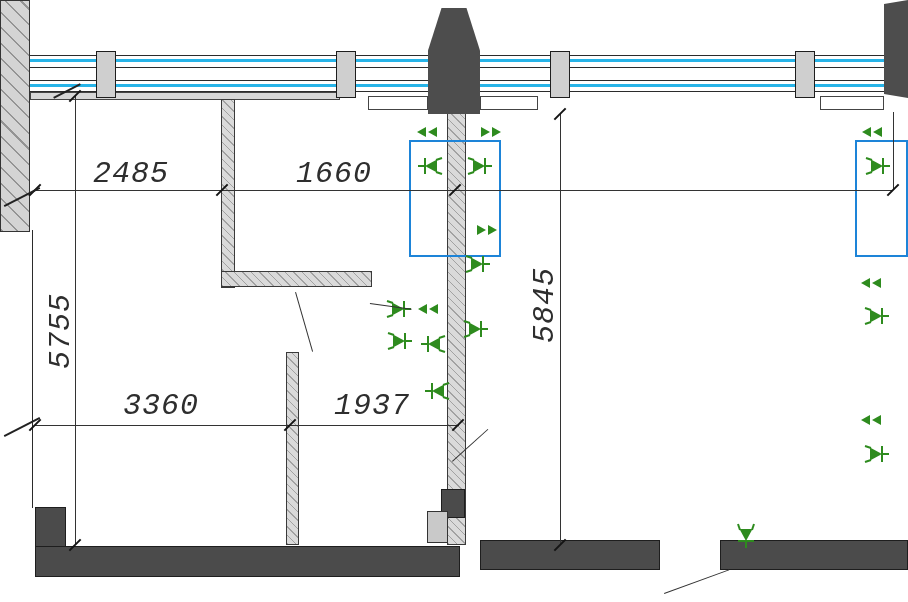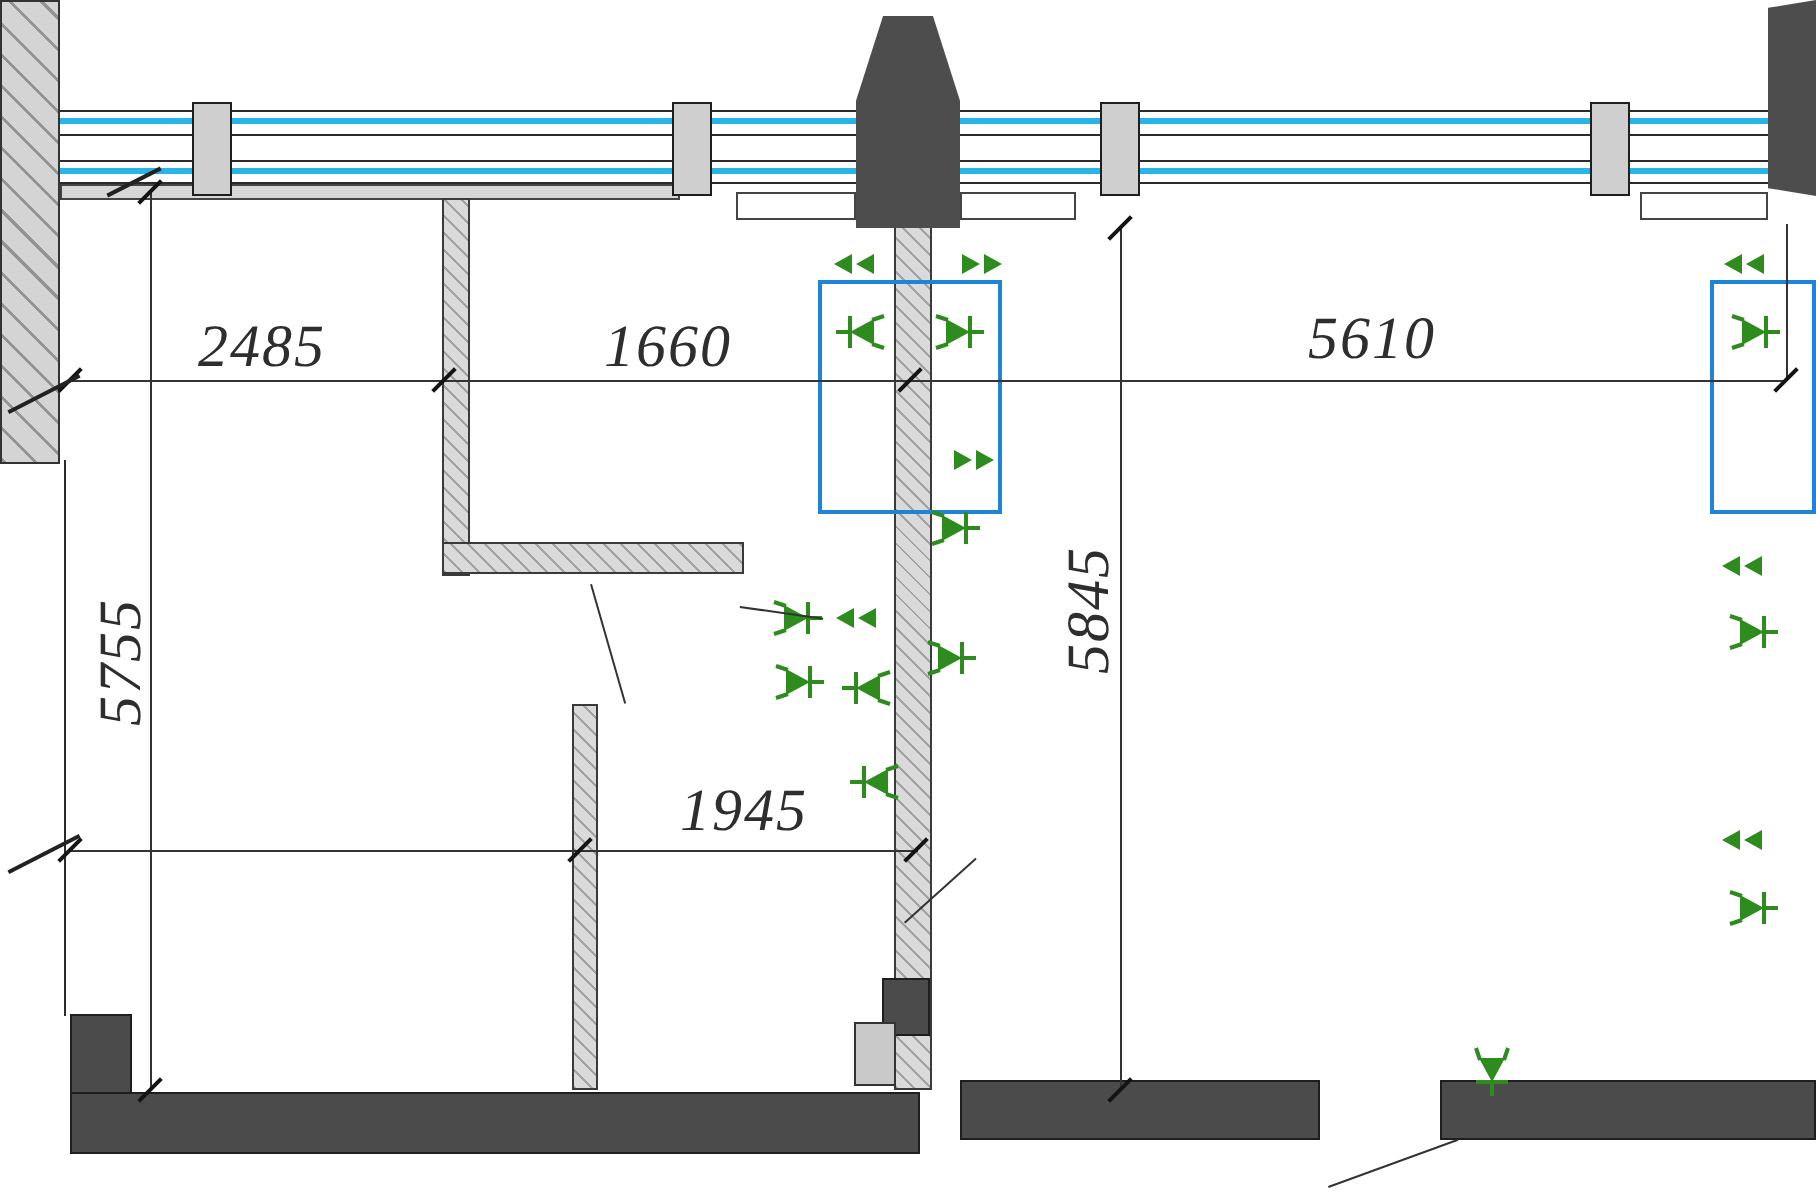--- a/index.html
+++ b/index.html
@@ -1,17 +1,17 @@
 <!DOCTYPE html>
 <html><head>
 <meta charset="utf-8">
 <style>
   html,body{margin:0;padding:0;background:#fff;}
   .plan{position:relative;width:908px;height:602px;background:#fff;overflow:hidden;
-        font-family:Liberation Serif, serif;}
+        font-family:Liberation Mono, monospace;}
   .abs{position:absolute;box-sizing:border-box;}
   
   .hatch{background-color:#dadada;
          background-image:repeating-linear-gradient(45deg,rgba(70,70,70,.38) 0 1px,transparent 1px 6px);
          border:1px solid #3a3a3a;z-index:2;}
   .hatch-big{background-color:#d4d4d4;
          background-image:repeating-linear-gradient(45deg,rgba(70,70,70,.45) 0 1.5px,transparent 1.5px 11px);
          border:1px solid #333;z-index:2;}
   .dark{background:#4b4b4b;border:1px solid #1e1e1e;z-index:3;}
   .grayblk{background:#c9c9c9;border:1px solid #333;z-index:3;}
@@ -99,24 +99,24 @@
   <div class="abs xtick" style="left:2px;top:426px;width:40px"></div>
   <div class="abs xtick" style="left:52px;top:90px;width:30px"></div>
 
   <div class="abs lead" style="left:296px;top:292px;width:62px;transform:rotate(74deg)"></div>
   <div class="abs lead" style="left:370px;top:303px;width:42px;transform:rotate(8deg)"></div>
   <div class="abs lead" style="left:452px;top:461px;width:48px;transform:rotate(-42deg)"></div>
   <div class="abs lead" style="left:664px;top:593px;width:69px;transform:rotate(-20deg)"></div>
 
   <div class="abs dim" style="left:88px;top:157px;width:86px">2485</div>
   <div class="abs dim" style="left:288px;top:157px;width:92px">1660</div>
-  <div class="abs dim" style="left:638px;top:153px;width:96px">5610</div>
   <div class="abs dim v" style="left:17px;top:313px;width:90px;height:36px">5755</div>
   <div class="abs dim v" style="left:501px;top:287px;width:90px;height:36px">5845</div>
-  <div class="abs dim" style="left:325px;top:389px;width:94px">1945</div>
+  <div class="abs dim" style="left:114px;top:389px;width:94px">3360</div>
+  <div class="abs dim" style="left:325px;top:389px;width:94px">1937</div>
 
   <div class="abs sym" style="left:416px;top:125px"><svg width="22" height="12" viewBox="0 0 22 12">
         <g fill="#2e8b1e">
           <polygon points="10,1 10,11 1,6"></polygon>
           <polygon points="21,1 21,11 12,6"></polygon>
         </g>
       </svg></div>
   <div class="abs sym" style="left:476px;top:125px;transform:scaleX(-1)"><svg width="22" height="12" viewBox="0 0 22 12">
         <g fill="#2e8b1e">
           <polygon points="10,1 10,11 1,6"></polygon>

